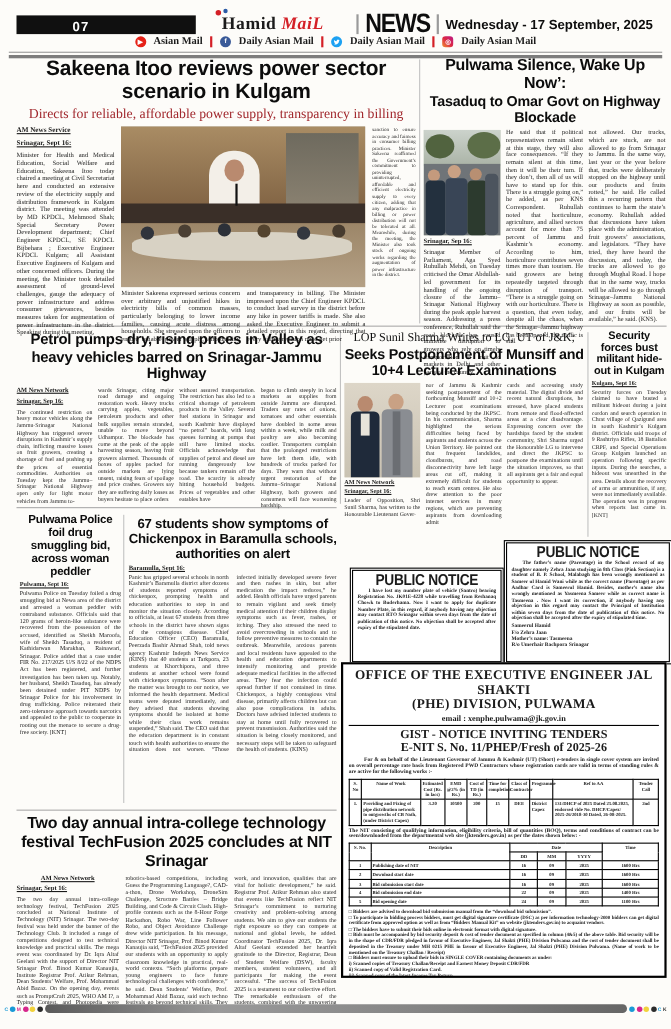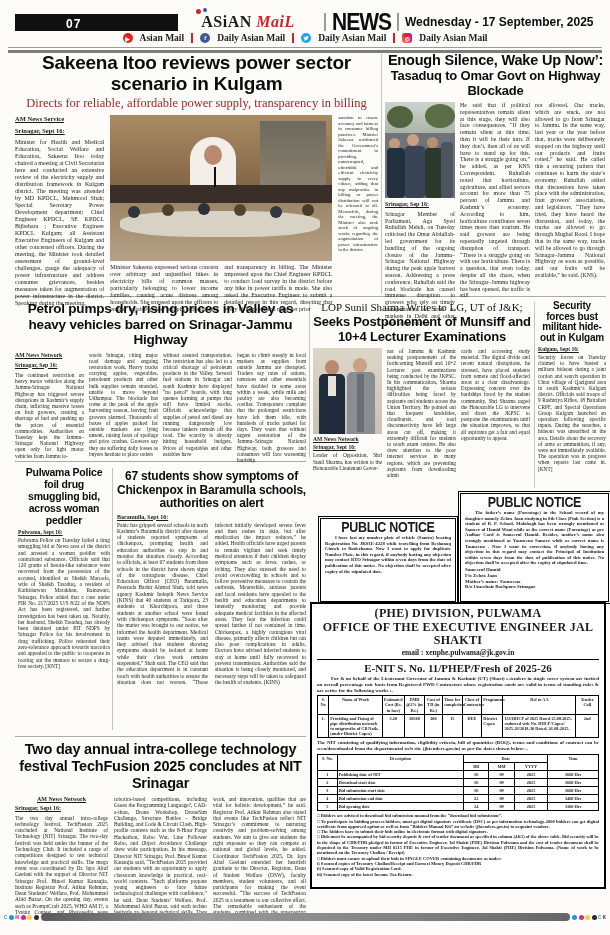--- a/index.html
+++ b/index.html
@@ -116,21 +116,21 @@
 
 <div id="page">
 
   <div id="mast">
     <div id="pstrip">
       <span id="pno">07</span>
     </div>
     <div id="logo">
       <span class="mark"></span>
       <span class="mark2"></span>
-      <span>ASiAN </span><span class="red">MaiL</span>
+      <span>Hamid </span><span class="red">MaiL</span>
     </div>
     <div class="msep"></div>
     <div id="newslbl">NEWS</div>
     <div class="msep"></div>
     <div id="hdate">Wednesday - 17  September, 2025</div>
   </div>
 
   <div id="socials">
     <span class="sic" style="background:#e62117">▶</span>
     <span>Asian Mail</span>
@@ -185,21 +185,21 @@
           <div class="ph" style="left:160px;top:62%;width:12px;height:12px;background:#33373f;border-radius:50%;"></div>
           <div class="ph" style="left:192px;top:61%;width:12px;height:12px;background:#473b2e;border-radius:50%;"></div>
         </div>
         <div class="a1midtext bt">Minister Sakeena expressed serious concern over arbitrary and unjustified hikes in electricity bills of common masses, particularly belonging to lower income families, causing acute distress among households. She stressed upon the officers to ensure reliable power supply, affordability and transparency in billing. The Minister impressed upon the Chief Engineer KPDCL to conduct load survey in the district before any hike in power tariffs is made. She also asked the Executive Engineer to submit a detailed report in this regard, directing that every billing revision must get prior</div>
       </div>
       <div class="a1c3 bt">sanction to ensure accuracy and fairness in consumer billing practices. Minister Sakeena reaffirmed the Government’s commitment to providing uninterrupted, affordable and efficient electricity supply to every citizen, adding that any malpractice in billing or power distribution will not be tolerated at all. Meanwhile, during the meeting, the Minister also took stock of ongoing works regarding the augmentation of power infrastructure in the district.</div>
     </div>
   </section>
 
   <section id="a2">
-    <h2 class="hl a2h1">Enough Silence, Wake Up Now’:</h2>
+    <h2 class="hl a2h1">Pulwama Silence, Wake Up Now’:</h2>
     <h2 class="hl a2h2">Tasaduq to Omar Govt on Highway Blockade</h2>
     <div class="a2body">
       <div class="col bt">
         <div class="photo photo2">
           <div class="ph" style="left:0;top:0;width:100%;height:34%;background:linear-gradient(#ccd3cc,#aab3a6);"></div>
           <div class="ph" style="left:2px;top:4px;width:26px;height:22px;background:#51633f;border-radius:50%;"></div>
           <div class="ph" style="left:40px;top:2px;width:30px;height:24px;background:#5c6e48;border-radius:50%;"></div>
           <div class="ph" style="left:0;top:32%;width:100%;height:68%;background:#6f7478;"></div>
           <div class="ph" style="left:4px;top:36px;width:11px;height:11px;background:#c49a7d;border-radius:50%;"></div>
           <div class="ph" style="left:22px;top:32px;width:12px;height:12px;background:#c9a184;border-radius:50%;"></div>
@@ -282,23 +282,24 @@
     <div class="a6b bt">Pulwama Police on Tuesday foiled a drug smuggling bid at Newa area of the district and arrested a woman peddler with contraband substance. Officials said that 120 grams of heroin-like substance were recovered from the possession of the accused, identified as Sheikh Maroofa, wife of Sheikh Tasaduq, a resident of Kathidarwan Marakhan, Rainawari, Srinagar. Police added that a case under FIR No. 217/2025 U/S 8/22 of the NDPS Act has been registered, and further investigation has been taken up. Notably, her husband, Sheikh Tasaduq, has already been detained under PIT NDPS by Srinagar Police for his involvement in drug trafficking. Police reiterated their zero-tolerance approach towards narcotics and appealed to the public to cooperate in rooting out the menace to secure a drug-free society. [KNT]</div>
   </section>
 
   <section id="a7">
     <h3 class="hl a7h">67 students show symptoms of Chickenpox in Baramulla schools, authorities on alert</h3>
     <span class="dl a7dl">Baramulla, Sept 16:</span>
     <div class="a7b bt">Panic has gripped several schools in north Kashmir’s Baramulla district after dozens of students reported symptoms of chickenpox, prompting health and education authorities to step in and monitor the situation closely. According to officials, at least 67 students from three schools in the district have shown signs of the contagious disease. Chief Education Officer (CEO) Baramulla, Peerzada Bashir Ahmad Shah, told news agency Kashmir Indepth News Service (KINS) that 40 students at Tarkpora, 23 students at Khorchipora, and three students at another school were found with chickenpox symptoms. “Soon after the matter was brought to our notice, we informed the health department. Medical teams were deputed immediately, and they advised that students showing symptoms should be isolated at home while their class work remains suspended,” Shah said. The CEO said that the education department is in constant touch with health authorities to ensure the situation does not worsen. “Those infected initially developed severe fever and then rashes in skin, but after medication the impact reduces,” he added. Health officials have urged parents to remain vigilant and seek timely medical attention if their children display symptoms such as fever, rashes, or itching. They also stressed the need to avoid overcrowding in schools and to follow preventive measures to contain the outbreak. Meanwhile, anxious parents and local residents have appealed to the health and education departments to intensify monitoring and provide adequate medical facilities in the affected areas. They fear the infection could spread further if not contained in time. Chickenpox, a highly contagious viral disease, primarily affects children but can also pose complications in adults. Doctors have advised infected students to stay at home until fully recovered to prevent transmission. Authorities said the situation is being closely monitored, and necessary steps will be taken to safeguard the health of students. (KINS)</div>
   </section>
 
   <div id="tender">
+    <div class="torg">OFFICE OF THE EXECUTIVE ENGINEER JAL SHAKTI</div>
     <div class="torg">(PHE) DIVISION, PULWAMA</div>
-    <div class="torg">OFFICE OF THE EXECUTIVE ENGINEER JAL SHAKTI</div>
     <div class="temail">email : xenphe.pulwama@jk.gov.in</div>
+    <div class="tgist">GIST - NOTICE INVITING TENDERS</div>
     <div class="tgist">E-NIT S. No. 11/PHEP/Fresh of 2025-26</div>
     <div class="tintro">For &amp; on behalf of the Lieutenant Governor of Jammu &amp; Kashmir (UT) (Short) e-tenders in single cover system are invited on overall percentage rate basis from Registered PWD Contractors whose registration cards are valid in terms of standing rules &amp; are active for the following works :-</div>
     <table class="ttab">
       <colgroup>
         <col style="width:4%">
           <col style="width:19%">
           <col style="width:8%">
           <col style="width:7%">
           <col style="width:6.5%">
         <col style="width:7%">

